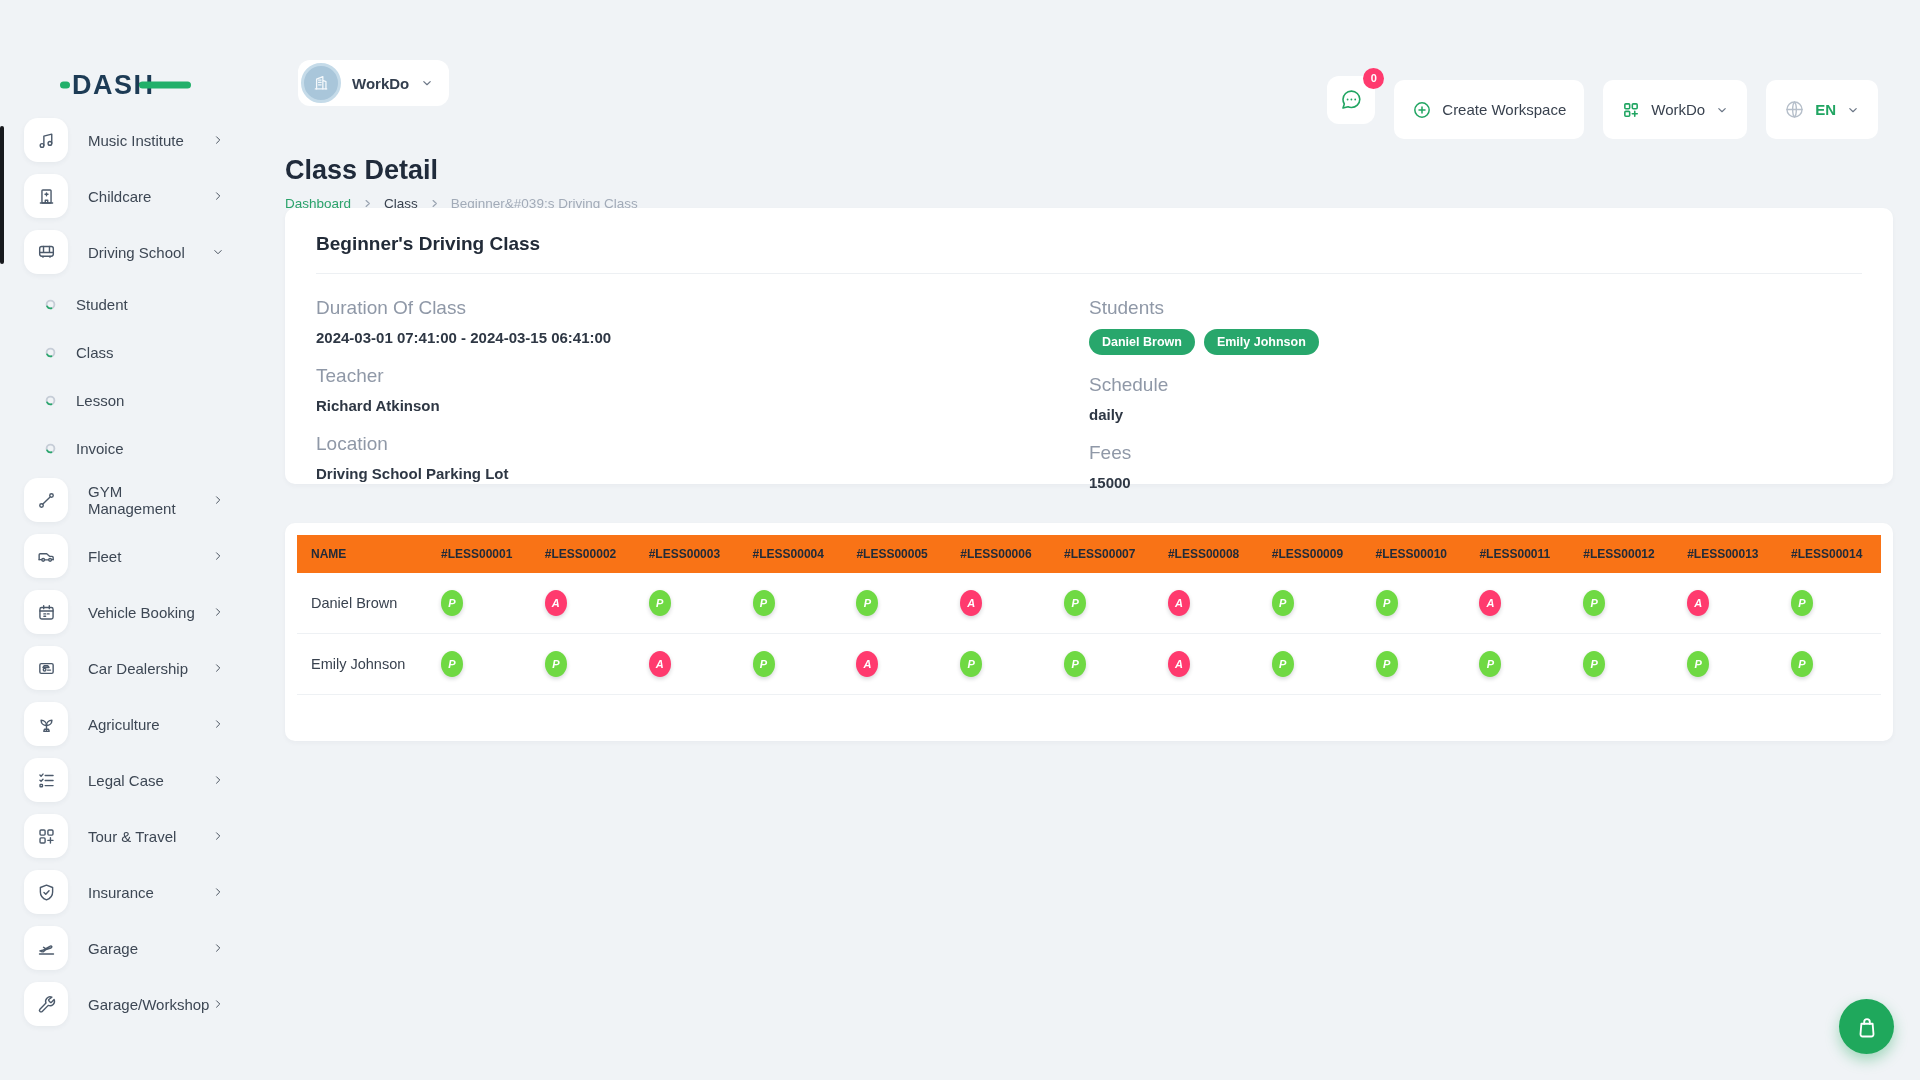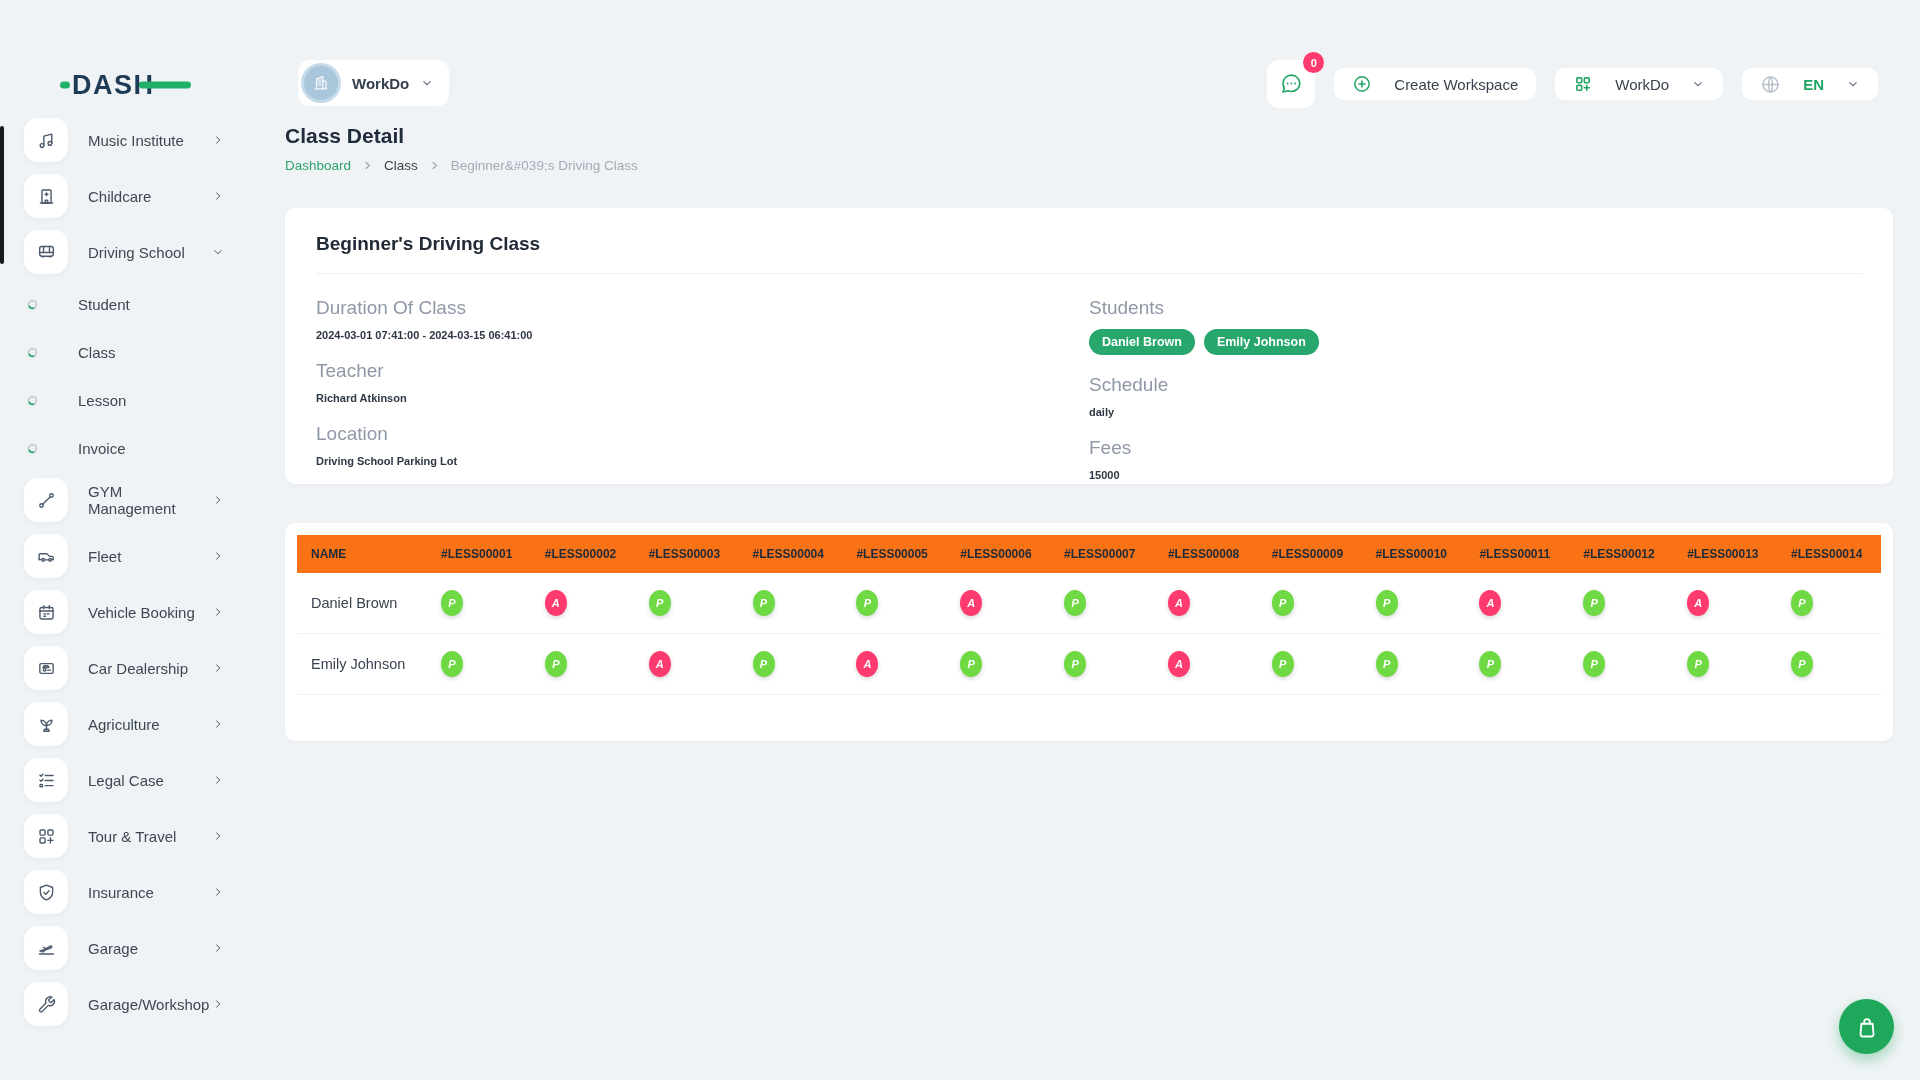--- a/index.html
+++ b/index.html
@@ -17,21 +17,21 @@
   .scroll-thumb { position:absolute; left:0; top:126px; width:4px; height:138px; background:#17191d; border-radius:2px; }
   .menu { position:absolute; left:0; top:112px; width:255px; }
   .s-item { height:56px; display:flex; align-items:center; padding-left:24px; cursor:pointer; }
   .s-icon { width:44px; height:44px; flex:0 0 44px; background:#fff; border-radius:14px;
             display:flex; align-items:center; justify-content:center; color:#4c5a6b;
             box-shadow:0 2px 5px rgba(35,50,70,.05); }
   .s-icon svg { width:21px; height:21px; }
   .s-label { margin-left:20px; font-size:15px; color:#3d4754; flex:1; }
   .s-chev { color:#3d4754; margin-right:30px; display:flex; }
   .s-chev svg { width:14px; height:14px; }
-  .s-sub { height:48px; display:flex; align-items:center; padding-left:26px; cursor:pointer;gap:20px; }
+  .s-sub { height:48px; display:flex; align-items:center; padding-left:44px; cursor:pointer; }
   .s-bullet { display:flex; }
   .s-bullet svg { width:13px; height:13px; }
   .s-sub-label { margin-left:19px; font-size:15px; color:#3d4754; }
 
   
   .main { position:absolute; left:255px; top:0; right:0; height:1080px; }
   .topbar { display:flex; justify-content:space-between; align-items:flex-start; padding:60px 42px 0 43px; }
   .ws-pill { display:flex; align-items:center; gap:11px; background:#fff; border:none; cursor:pointer;
              border-radius:12px; height:46px; padding:3px 15px 3px 3px; }
   .ws-avatar { width:40px; height:40px; border-radius:50%; background:#a9c6da; border:3px solid #c5dbe9;
@@ -40,48 +40,48 @@
   .ws-label { font-size:15px; font-weight:600; color:#333e4e; }
   .chev { color:#6b7686; display:flex; }
   .chev svg { width:14px; height:14px; }
   .topbar-right { display:flex; align-items:center; gap:19px; }
   .icon-btn { position:relative; width:48px; height:48px; background:#fff; border:none; border-radius:12px;
               display:flex; align-items:center; justify-content:center; color:#21a562; cursor:pointer; }
   .icon-btn svg { width:24px; height:24px; }
   .badge-dot { position:absolute; top:-8px; right:-9px; min-width:21px; height:21px; padding:0 5px; border-radius:11px;
                background:#ff3a6e; color:#fff; font-size:11px; font-weight:700;
                display:flex; align-items:center; justify-content:center; }
-  .pill-btn { display:flex; align-items:center; gap:22px; background:#fff; border:none; cursor:pointer;
-              border-radius:10px; height:32px; padding:0 18px; font-size:15px; color:#39424f; }
+  .pill-btn { display:flex; align-items:center; gap:10px; background:#fff; border:none; cursor:pointer;
+              border-radius:10px; height:59px; padding:0 18px; font-size:15px; color:#39424f;margin-top:20px; }
   .green-ic { color:#21a562; display:flex; }
   .green-ic svg { width:20px; height:20px; }
   .globe-ic { color:#b6bfca; display:flex; }
   .globe-ic svg { width:21px; height:21px; }
   .lang-label { color:#21a562; font-weight:600; }
 
   
   .page-head { padding:16px 0 0 30px; }
-  .page-title { margin:0; font-size:21px; font-weight:600; color:#202b3b; }
+  .page-title { margin:0; font-size:27px; font-weight:600; color:#202b3b; }
   .breadcrumb { display:flex; align-items:center; gap:11px; margin-top:10px; font-size:13.5px; }
   .bc-sep { color:#9aa4b1; display:flex; }
   .bc-sep svg { width:11px; height:11px; }
   .bc-link { color:#2ba36b; cursor:pointer; }
   .bc-current { color:#39424f; }
   .bc-muted { color:#a2abb8; }
 
   
   .card { position:absolute; left:30px; width:1608px; background:#fff; border-radius:10px;
           box-shadow:0 2px 5px rgba(40,50,70,.04); }
   .class-card { top:208px; height:276px; padding:0 31px; }
   .class-title { margin:0; padding:25px 0 18px; font-size:19px; font-weight:700; color:#222b38; }
   .divider { height:1px; background:#edf0f3; }
   .fields-grid { display:grid; grid-template-columns:1fr 1fr; padding-top:23px; }
   .field { margin-bottom:19px; }
   .f-label { font-size:19px; color:#8f98a7; margin-bottom:10px; }
-  .f-value { font-size:11px; font-weight:700; color:#2e3744; }
+  .f-value { font-size:15px; font-weight:700; color:#2e3744; }
   .badges { display:flex; gap:9px; margin-top:3px; }
   .tag { background:#28a76c; color:#fff; font-size:12.5px; font-weight:600; padding:6px 13px; border-radius:15px; }
 
   
   .table-card { top:523px; height:218px; padding:12px; }
   table { width:100%; border-collapse:collapse; table-layout:fixed; }
   thead th { background:#f97316; font-size:12px; font-weight:700; color:#222b38; text-align:left;
              padding:12px 14px; white-space:nowrap; }
   tbody td { padding:17px 14px; border-bottom:1px solid #eef1f4; font-size:14.5px; color:#39424f; }
   .att-badge { display:inline-flex; width:22px; height:26px; border-radius:50%; color:#fff;

